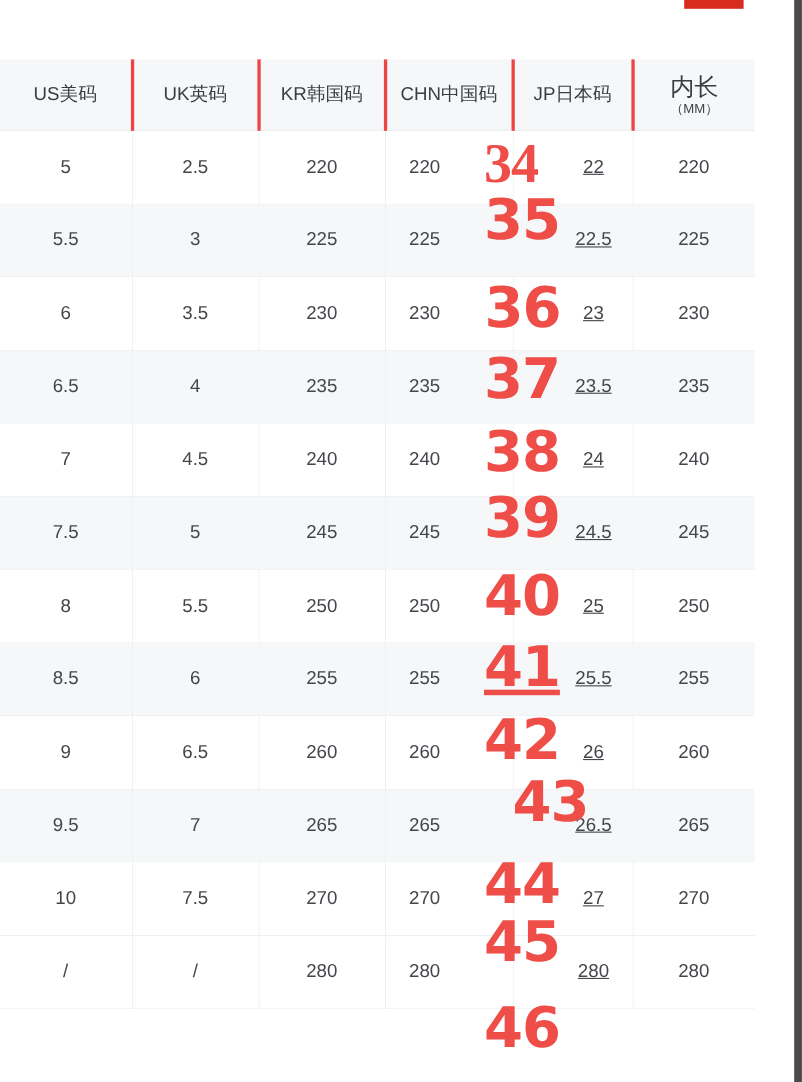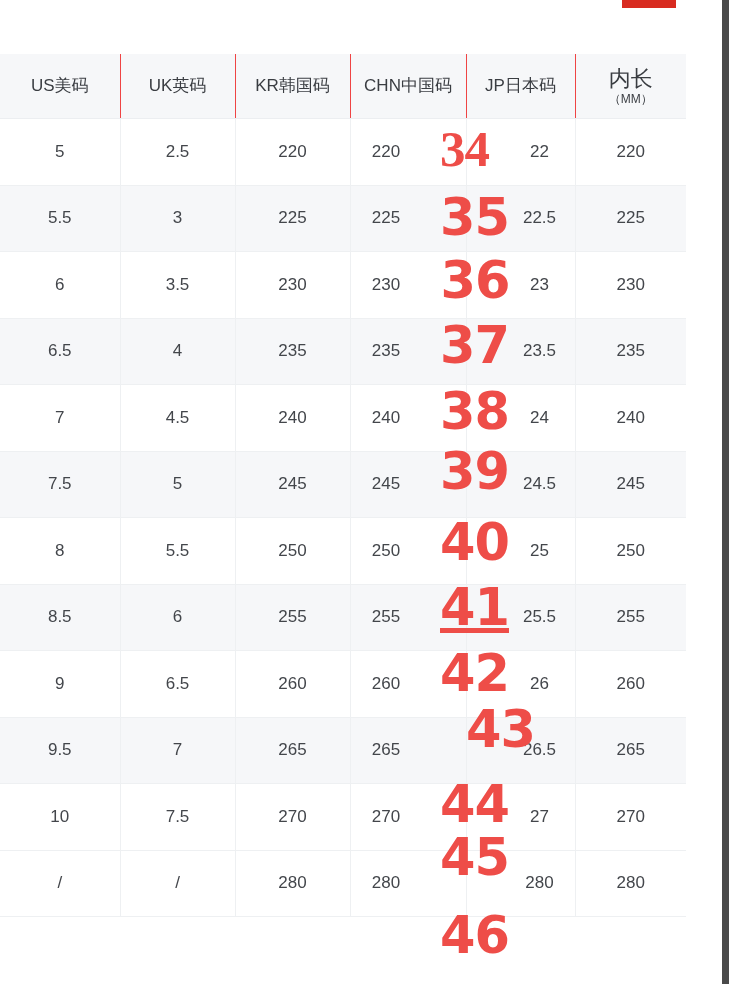--- a/index.html
+++ b/index.html
@@ -57,21 +57,21 @@
   table.size-chart col.c-mm  { width: 111px; }
 
   table.size-chart th {
     background: #f6f7f9;
     color: #3a3d42;
     font-weight: 400;
     font-size: 17px;
     height: 64px;
     text-align: center;
     vertical-align: middle;
-    border-right: 1px solid #ef4444;
+    border-right: 3px solid #ef4444;
     border-bottom: 1px solid #eceef1;
     line-height: 1.18;
     padding: 0 2px;
   }
   table.size-chart th:last-child { border-right: none; }
 
   table.size-chart td {
     height: 65.5px;
     text-align: center;
     vertical-align: middle;
@@ -82,21 +82,21 @@
     position: relative;
     padding: 0;
   }
   table.size-chart td:last-child { border-right: none; }
 
   table.size-chart tbody tr.row-odd  td { background: #ffffff; }
   table.size-chart tbody tr.row-even td { background: #f6f7f9; }
 
   
   td.cell-chn .val { display: block; padding-right: 44px; }
-  td.cell-jp  .val { display: block; padding-left: 38px; }
+  td.cell-jp  .val { display: block; padding-left: 38px; text-decoration: underline; }
 
   
   #red-overlay {
     position: absolute;
     left: 0;
     top: 54px;
     width: 686px;
     height: 914px;
     pointer-events: none;
   }
@@ -287,21 +287,21 @@
             <span class="val">280</span>
           </td>
           <td><span class="val">280</span></td>
         </tr>
       </tbody>
   </table>
 </div>
 
 <div id="red-overlay">
     <div class="red-num" style="top: 69.75px; font-family: Liberation Serif, serif;">34</div>
-    <div class="red-num" style="top: 138px;">35</div>
+    <div class="red-num" style="top: 121px;">35</div>
     <div class="red-num" style="top: 200.75px; text-align: center;">36</div>
     <div class="red-num" style="top: 266.25px;">37</div>
     <div class="red-num" style="top: 331.75px;">38</div>
     <div class="red-num" style="top: 392px;">39</div>
     <div class="red-num" style="top: 462.75px;">40</div>
     <div class="red-num" style="top: 528px; text-decoration: underline;">41</div>
     <div class="red-num" style="top: 593.75px;">42</div>
     <div class="red-num" style="top: 650px; margin-left: 26px;">43</div>
     <div class="red-num" style="top: 724.75px;">44</div>
     <div class="red-num" style="top: 778px;">45</div>

